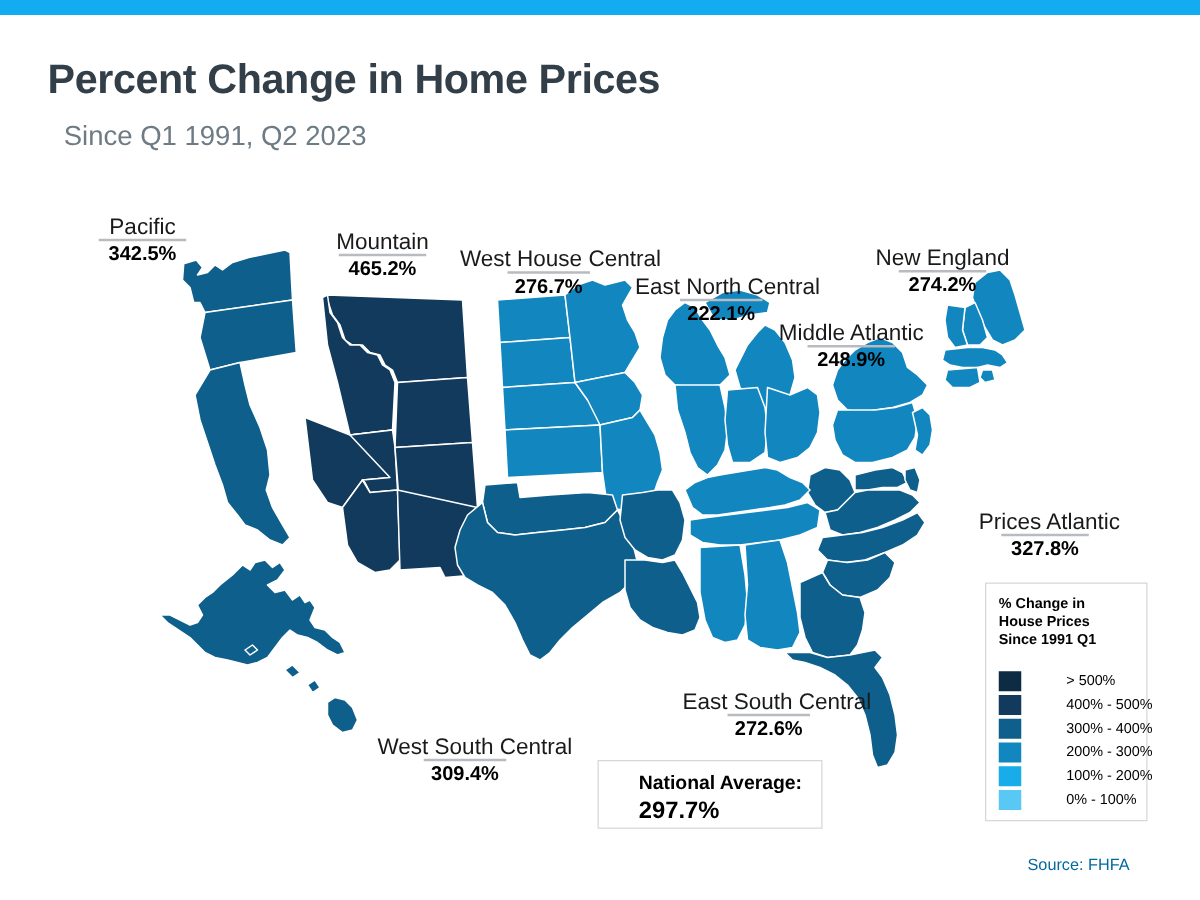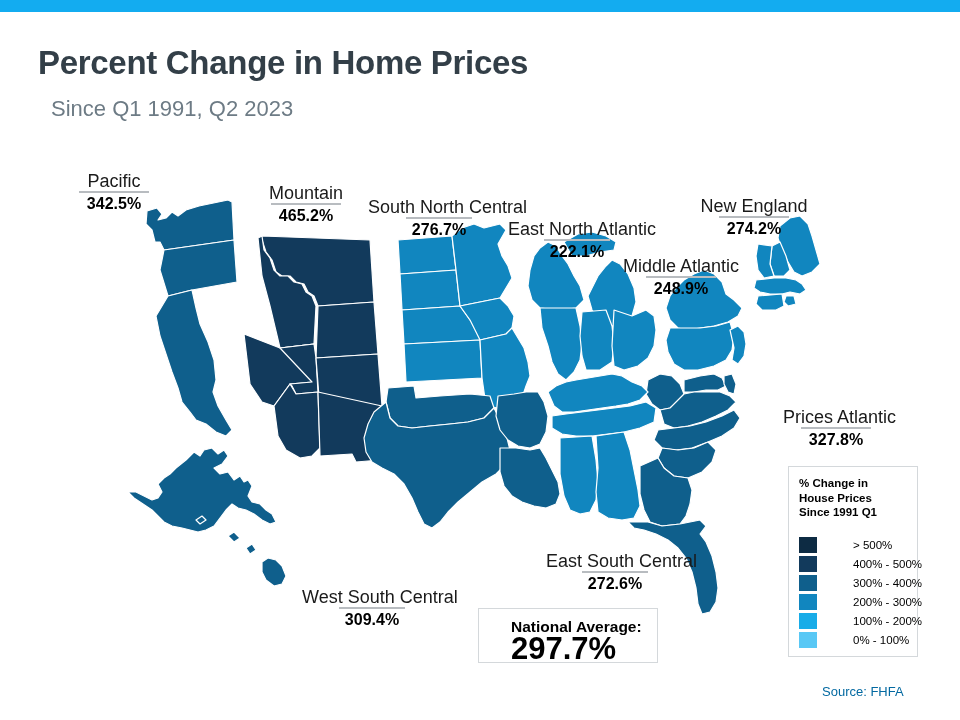--- a/index.html
+++ b/index.html
@@ -59,21 +59,21 @@
     position:absolute;left:478px;top:608px;width:180px;height:55px;
     background:#fff;border:1px solid #d4d8db;box-sizing:border-box;
     display:flex;align-items:flex-end;
   }
   #natbar{width:20px;flex:0 0 20px;background:#1b9DD9;}
   #nattext{
     flex:1;padding:4px 0 0 12px;display:flex;flex-direction:column;
     justify-content:center;
   }
   #natlabel{font-size:15.5px;font-weight:bold;color:#000;line-height:18px;}
-  #natvalue{font-size:31px;font-weight:bold;color:#000;line-height:26px;}
+  #natvalue{font-size:19px;font-weight:bold;color:#000;line-height:26px;}
 
   #source{
     position:absolute;left:822px;top:684px;
     font-size:13px;color:#0369a1;white-space:nowrap;
   }
 </style>
 </head>
 <body>
 
 <div id="topbar"></div>
@@ -226,27 +226,27 @@
   <div class="cval">342.5%</div>
 </div>
 
 <div class="callout" style="left:254px;top:186px;width:104px;">
   <div class="cname">Mountain</div>
   <div class="crule" style="width:70px;"></div>
   <div class="cval">465.2%</div>
 </div>
 
 <div class="callout" style="left:368px;top:200px;width:142px;">
-  <div class="cname">South North Central</div>
+  <div class="cname">West House Central</div>
   <div class="crule" style="width:66px;"></div>
   <div class="cval">276.7%</div>
 </div>
 
 <div class="callout" style="left:508px;top:222px;width:138px;">
-  <div class="cname">East North Atlantic</div>
+  <div class="cname">East North Central</div>
   <div class="crule" style="width:66px;"></div>
   <div class="cval">222.1%</div>
 </div>
 
 <div class="callout" style="left:622px;top:259px;width:118px;">
   <div class="cname">Middle Atlantic</div>
   <div class="crule" style="width:70px;"></div>
   <div class="cval">248.9%</div>
 </div>
 

